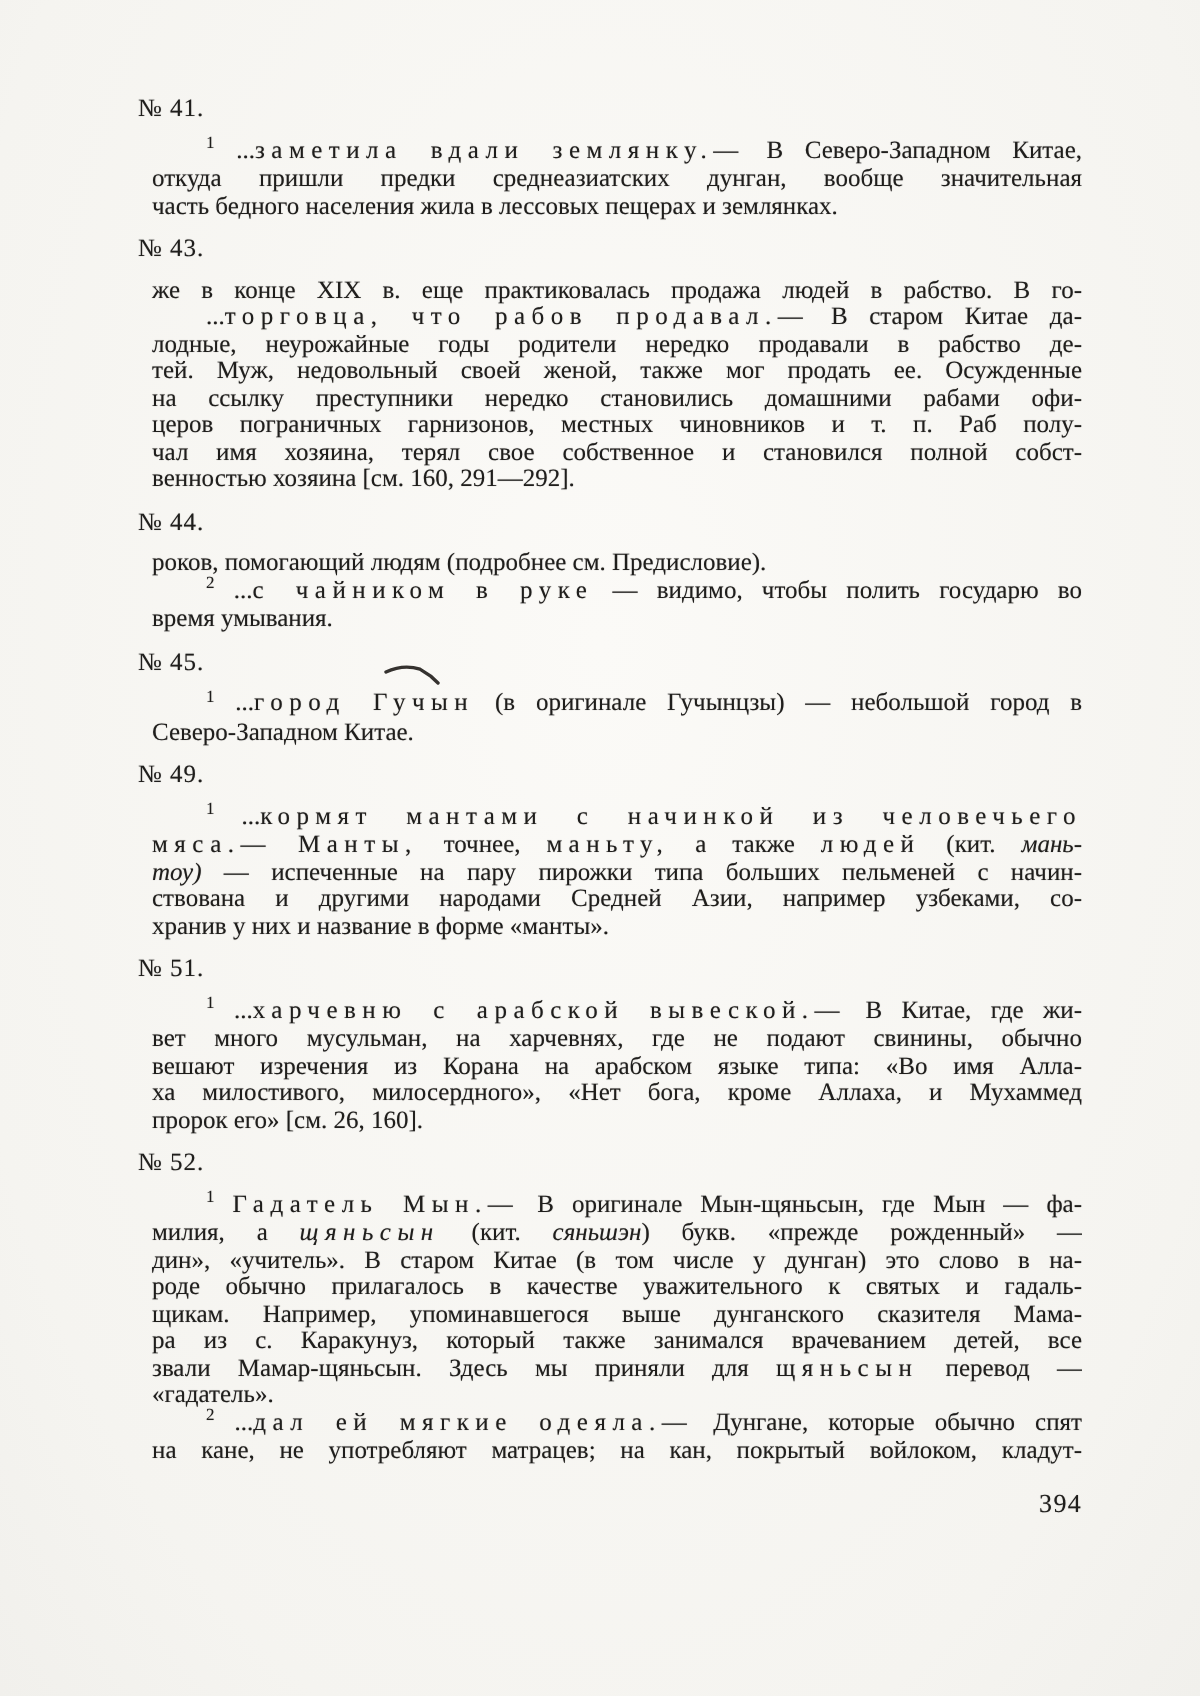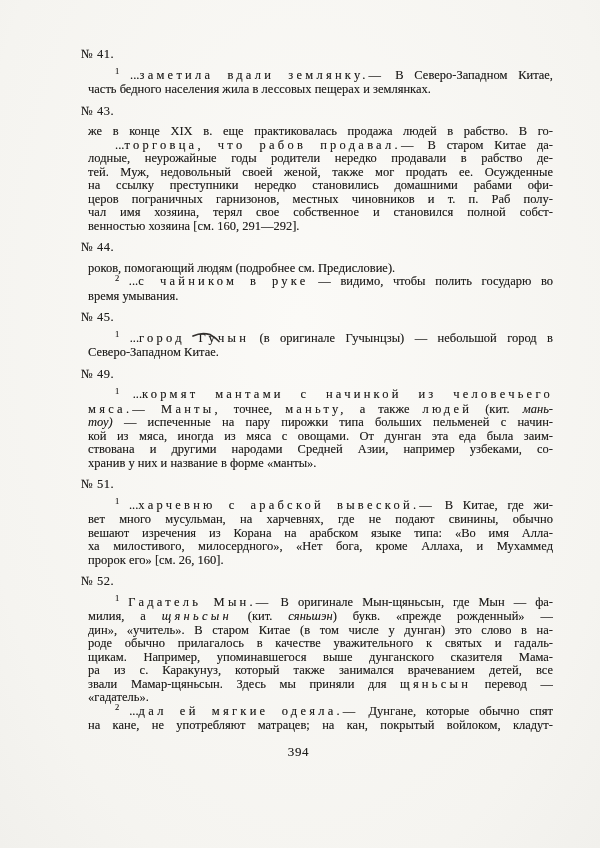--- a/index.html
+++ b/index.html
@@ -8,21 +8,21 @@
     position: relative;
     width: 600px;
     height: 848px;
     background: radial-gradient(ellipse at 50% 38%, #fbfaf7 0%, #f5f4f0 78%, #f1f0ec 100%);
     font-family: "Liberation Serif", "DejaVu Serif", serif;
     color: #1f1e1c;
     overflow: hidden;
   }
   .content {
     position: absolute;
-    left: 44px;
+    left: 32px;
     top: 40px;
     width: 509px;
     overflow: hidden;            
     font-size: 12.5px;
     line-height: 13.5px;
     text-shadow: 0 0 0.5px rgba(35,32,30,0.45);
   }
   .note-heading {
     margin: 8px 0 7px 37px;
     letter-spacing: 0.04em;
@@ -41,38 +41,39 @@
   .s-sup {
     font-size: 8.5px;
     position: relative;
     top: -4.5px;
     letter-spacing: 0;
   }
   .page-number {
     margin-top: 12px;
     font-size: 13px;
     letter-spacing: 0.05em;
-    text-align: center;
+    text-align: right;
   }
   .ink-mark {
     position: absolute;
     left: 192px;
     top: 331px;
     width: 32px;
     height: 13px;
   }
 </style>
 </head>
 <body>
 
 <div class="page">
   <div class="content">
 
     <div class="note-heading">№ 41.</div>
       <div class="tline findent"><span class="s-sup">1</span><span class="s-n"> ...</span><span class="s-sp">заметила вдали землянку.—</span><span class="s-n"> В Северо-Западном Китае,</span></div>
+      <div class="tline"><span class="s-n">откуда пришли предки среднеазиатских дунган, вообще значительная</span></div>
       <div class="tline lastline"><span class="s-n">часть бедного населения жила в лессовых пещерах и землянках.</span></div>
       <div class="note-heading">№ 43.</div>
       <div class="tline"><span class="s-n">же в конце XIX в. еще практиковалась продажа людей в рабство. В го-</span></div>
       <div class="tline findent"><span class="s-n">...</span><span class="s-sp">торговца, что рабов продавал.—</span><span class="s-n"> В старом Китае да-</span></div>
       <div class="tline"><span class="s-n">лодные, неурожайные годы родители нередко продавали в рабство де-</span></div>
       <div class="tline"><span class="s-n">тей. Муж, недовольный своей женой, также мог продать ее. Осужденные</span></div>
       <div class="tline"><span class="s-n">на ссылку преступники нередко становились домашними рабами офи-</span></div>
       <div class="tline"><span class="s-n">церов пограничных гарнизонов, местных чиновников и т. п. Раб полу-</span></div>
       <div class="tline"><span class="s-n">чал имя хозяина, терял свое собственное и становился полной собст-</span></div>
       <div class="tline lastline"><span class="s-n">венностью хозяина [см. 160, 291—292].</span></div>
@@ -80,21 +81,20 @@
       <div class="tline lastline"><span class="s-n">роков, помогающий людям (подробнее см. Предисловие).</span></div>
       <div class="tline findent"><span class="s-sup">2</span><span class="s-n"> ...</span><span class="s-sp">с чайником в руке</span><span class="s-n"> — видимо, чтобы полить государю во</span></div>
       <div class="tline lastline"><span class="s-n">время умывания.</span></div>
       <div class="note-heading">№ 45.</div>
       <div class="tline findent"><span class="s-sup">1</span><span class="s-n"> ...</span><span class="s-sp">город Гучын</span><span class="s-n"> (в оригинале Гучынцзы) — небольшой город в</span></div>
       <div class="tline lastline"><span class="s-n">Северо-Западном Китае.</span></div>
       <div class="note-heading">№ 49.</div>
       <div class="tline findent"><span class="s-sup">1</span><span class="s-n"> ...</span><span class="s-sp">кормят мантами с начинкой из человечьего</span></div>
       <div class="tline"><span class="s-sp">мяса.—</span><span class="s-n"> </span><span class="s-sp">Манты,</span><span class="s-n"> точнее, </span><span class="s-sp">маньту,</span><span class="s-n"> а также </span><span class="s-sp">людей</span><span class="s-n"> (кит. </span><span class="s-i">мань-</span></div>
       <div class="tline"><span class="s-i">тоу)</span><span class="s-n"> — испеченные на пару пирожки типа больших пельменей с начин-</span></div>
-      <div class="tline"><span class="s-n">кой из мяса, иногда из мяса с овощами. От дунган эта еда была заим-</span></div>
       <div class="tline"><span class="s-n">ствована и другими народами Средней Азии, например узбеками, со-</span></div>
       <div class="tline lastline"><span class="s-n">хранив у них и название в форме «манты».</span></div>
       <div class="note-heading">№ 51.</div>
       <div class="tline findent"><span class="s-sup">1</span><span class="s-n"> ...</span><span class="s-sp">харчевню с арабской вывеской.—</span><span class="s-n"> В Китае, где жи-</span></div>
       <div class="tline"><span class="s-n">вет много мусульман, на харчевнях, где не подают свинины, обычно</span></div>
       <div class="tline"><span class="s-n">вешают изречения из Корана на арабском языке типа: «Во имя Алла-</span></div>
       <div class="tline"><span class="s-n">ха милостивого, милосердного», «Нет бога, кроме Аллаха, и Мухаммед</span></div>
       <div class="tline lastline"><span class="s-n">пророк его» [см. 26, 160].</span></div>
       <div class="note-heading">№ 52.</div>
       <div class="tline findent"><span class="s-sup">1</span><span class="s-n"> </span><span class="s-sp">Гадатель Мын.—</span><span class="s-n"> В оригинале Мын-щяньсын, где Мын — фа-</span></div>

